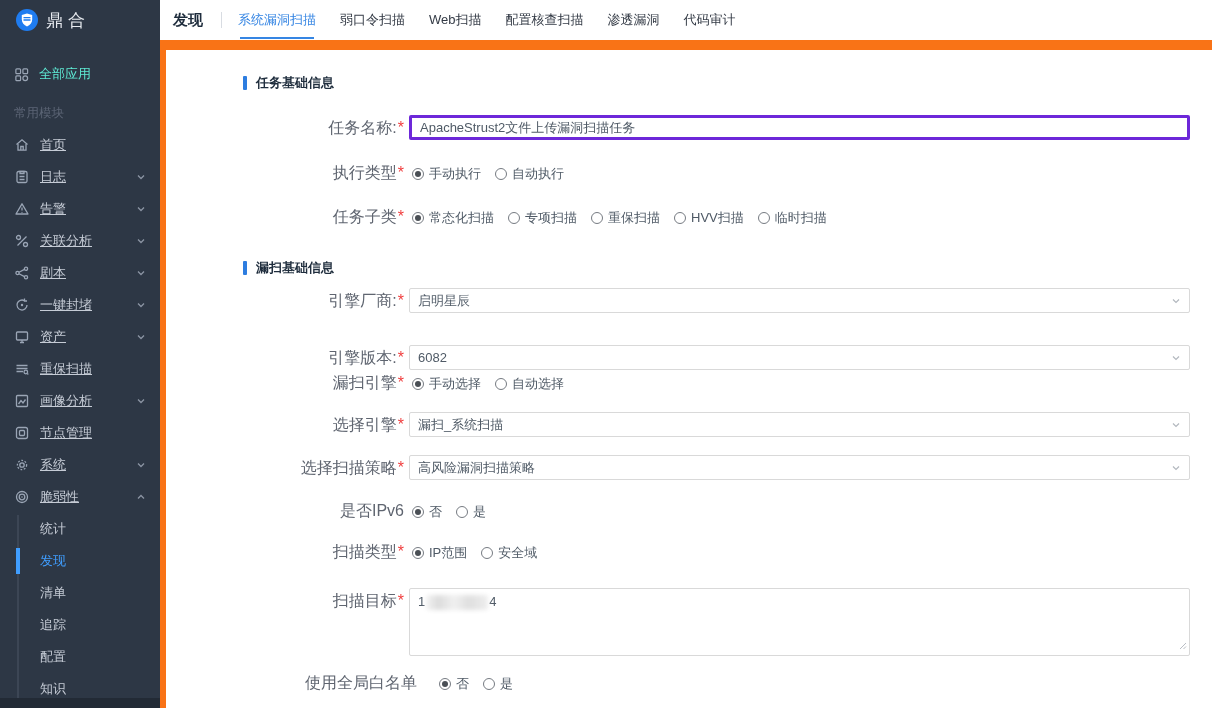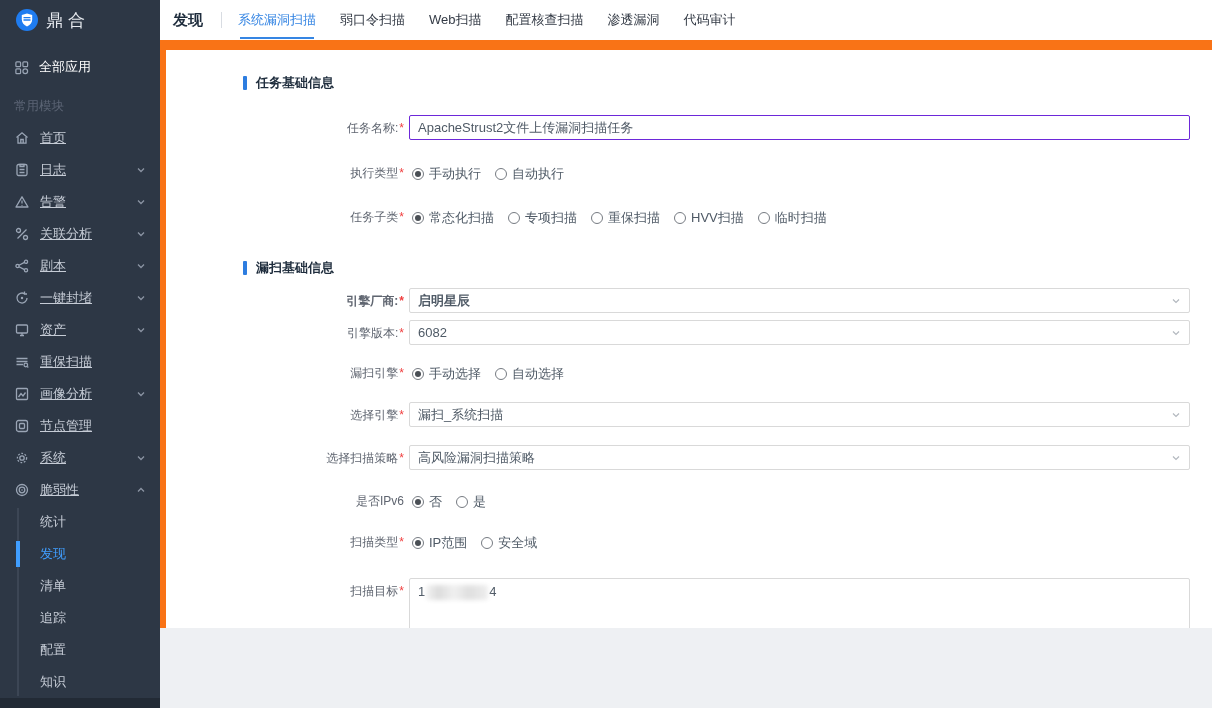--- a/index.html
+++ b/index.html
@@ -1,28 +1,28 @@
 <!DOCTYPE html>
 <html><head>
 <meta charset="utf-8">
 <style>
   * { margin:0; padding:0; box-sizing:border-box; }
   html,body { width:1212px; height:708px; overflow:hidden; background:#eef0f3;
     font-family:"Liberation Sans","DejaVu Sans",sans-serif; }
-  .app { display:flex; width:1212px; height:628px; }
+  .app { display:flex; width:1212px; height:708px; }
 
   
   .sidebar { position:relative; width:160px; height:708px; background:#2d3745; flex:0 0 160px;
     color:#c6ccd6; overflow:hidden; }
   .logo-row { display:flex; align-items:center; height:40px; padding-left:16px; }
   .logo-badge { width:22px; height:22px; flex:0 0 22px; }
   .logo-text { margin-left:8px; color:#e8ebf0; font-size:17px; letter-spacing:5px;
     font-family:"Liberation Serif","DejaVu Serif",serif; }
-  .all-apps { display:flex; align-items:center; height:26px; margin-top:14px; padding-left:14px;
-    font-size:13px; color:#ffffff; cursor:pointer; }
+  .all-apps { display:flex; align-items:center; height:26px; margin-top:21px; padding-left:14px;
+    font-size:13px; color:#5eead4; cursor:pointer; }
   .all-apps svg { margin-right:10px; }
   .side-section-label { padding-left:14px; margin-top:16px; height:20px; line-height:20px;
     font-size:12.5px; color:#5c6575; }
   .side-nav { margin-top:6px; }
   .side-item { display:flex; align-items:center; height:32px; padding:0 14px; font-size:13px;
     color:#c6ccd6; cursor:pointer;text-decoration:underline; }
   .side-item .ic { width:16px; height:16px; flex:0 0 16px; display:flex; }
   .side-item .lbl { margin-left:10px; }
   .side-item .chev { margin-left:auto; display:flex; }
   .submenu { position:relative; }
@@ -52,28 +52,28 @@
   .panel { background:#ffffff; height:100%; padding:25px 22px 0 0; overflow:hidden; }
 
   .section-header { display:flex; align-items:center; margin-left:77px; height:16px; }
   .section-header .bar { width:4px; height:14px; background:#2d7de0; border-radius:1px; }
   .section-header .stitle { margin-left:9px; font-size:13px; font-weight:bold; color:#1f2d3d; }
   .mt-sec { margin-top:33px; }
   .mb-sec1 { margin-bottom:24px; }
   .mb-sec2 { margin-bottom:12px; }
 
   .form-row { display:flex; align-items:flex-start; }
-  .flabel { width:238px; flex:0 0 238px; text-align:right; font-size:12px; color:#5f6570;
+  .flabel { width:238px; flex:0 0 238px; text-align:right; font-size:16px; color:#5f6570;
     padding-top:5px; line-height:16px; white-space:nowrap; }
   .radio-row .flabel { padding-top:1px; }
   .req { color:#f03e3e; margin-left:1px; }
   .fcontrol { flex:1; margin-left:5px; min-width:0; }
   .shift-label { position:relative; left:13px; }
 
-  .text-input { width:100%; height:25px; border:1px solid #6d28d9; border-radius:2px;
+  .text-input { width:100%; height:25px; border:3px solid #6d28d9; border-radius:2px;
     padding:0 8px; font-size:13px; color:#4f5a66; background:#fff; outline:none;
     font-family:"Liberation Sans","DejaVu Sans",sans-serif; }
   .select-box { display:flex; align-items:center; width:100%; height:25px; border:1px solid #d9d9d9;
     border-radius:2px; padding:0 8px; background:#fff; cursor:pointer; }
   .select-box .sel-val { flex:1; font-size:13px; color:#4f5a66; white-space:nowrap; overflow:hidden; }
   .select-box .sel-arrow { display:flex; flex:0 0 10px; }
 
   .radio-group { display:flex; align-items:center; padding-left:3px; height:18px; margin-top:1px; }
   .radio-group.offset { margin-left:27px; }
   .radio-opt { display:flex; align-items:center; margin-right:14px; cursor:pointer; }
@@ -85,22 +85,22 @@
   .textarea-box { position:relative; width:100%; height:68px; border:1px solid #d9d9d9;
     border-radius:2px; background:#fff; padding:5px 8px; font-size:13px; color:#4f5a66; }
   .redacted { display:inline-block; vertical-align:middle; width:62px; height:15px; margin:0 1px;
     background:linear-gradient(90deg,#f4f4f4,#dcdcdc 20%,#f0f0f0 45%,#dfdfdf 70%,#eeeeee);
     filter:blur(2px); border-radius:2px; }
   .resize-grip { position:absolute; right:2px; bottom:2px; }
 
   
   .r-taskname  { margin-bottom:24px; }
   .r-exectype  { margin-bottom:25px; }
-  .r-vendor    { margin-bottom:7px;font-weight:bold; }
-  .r-version   { margin-bottom:19px; }
+  .r-vendor    { margin-bottom:32px; }
+  .r-version   { margin-bottom:4px; }
   .r-engmode   { margin-bottom:19px; }
   .r-engsel    { margin-bottom:18px; }
   .r-policy    { margin-bottom:22px; }
   .r-ipv6      { margin-bottom:22px; }
   .r-scantype  { margin-bottom:26px; }
   .r-target    { margin-bottom:18px; }
 </style>
 </head>
 <body>
 

